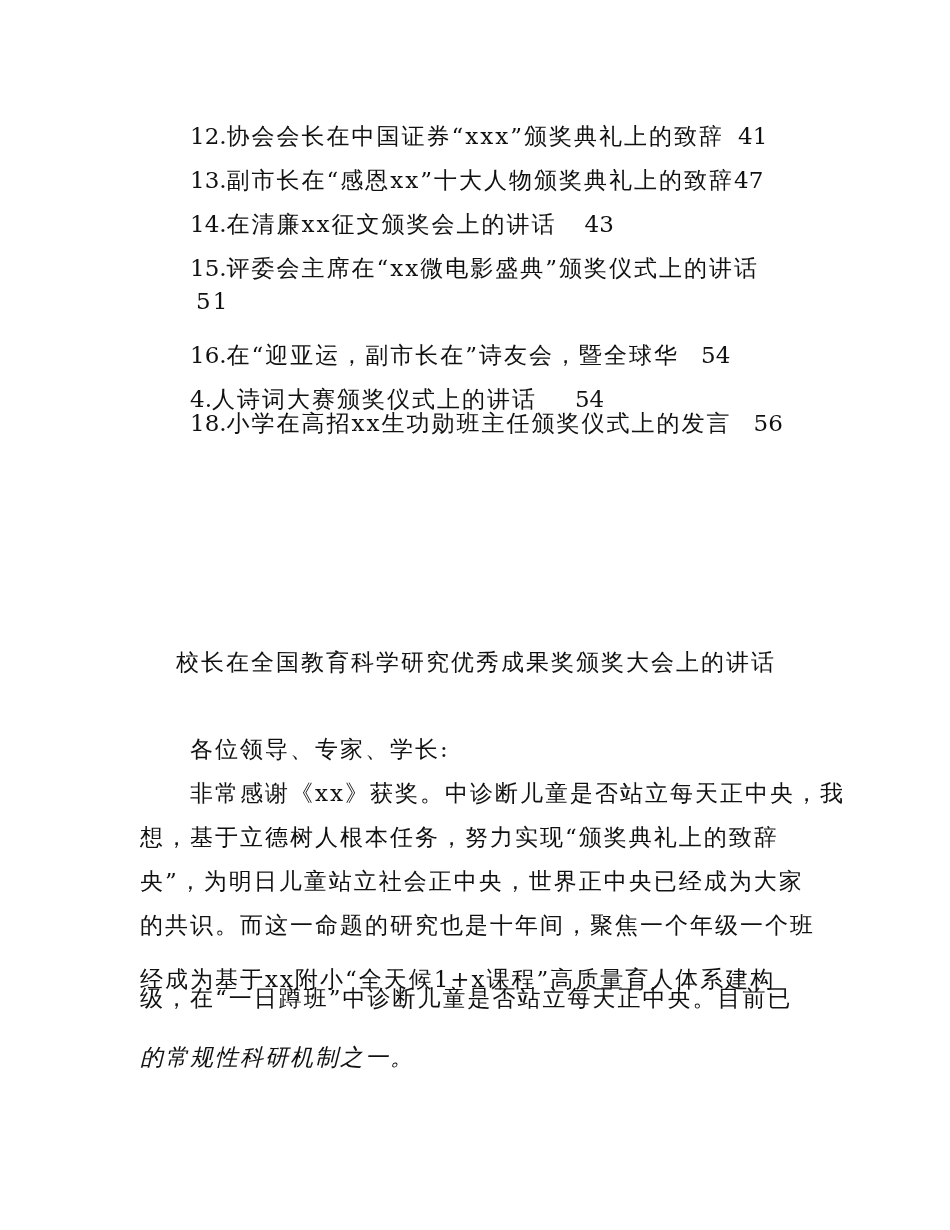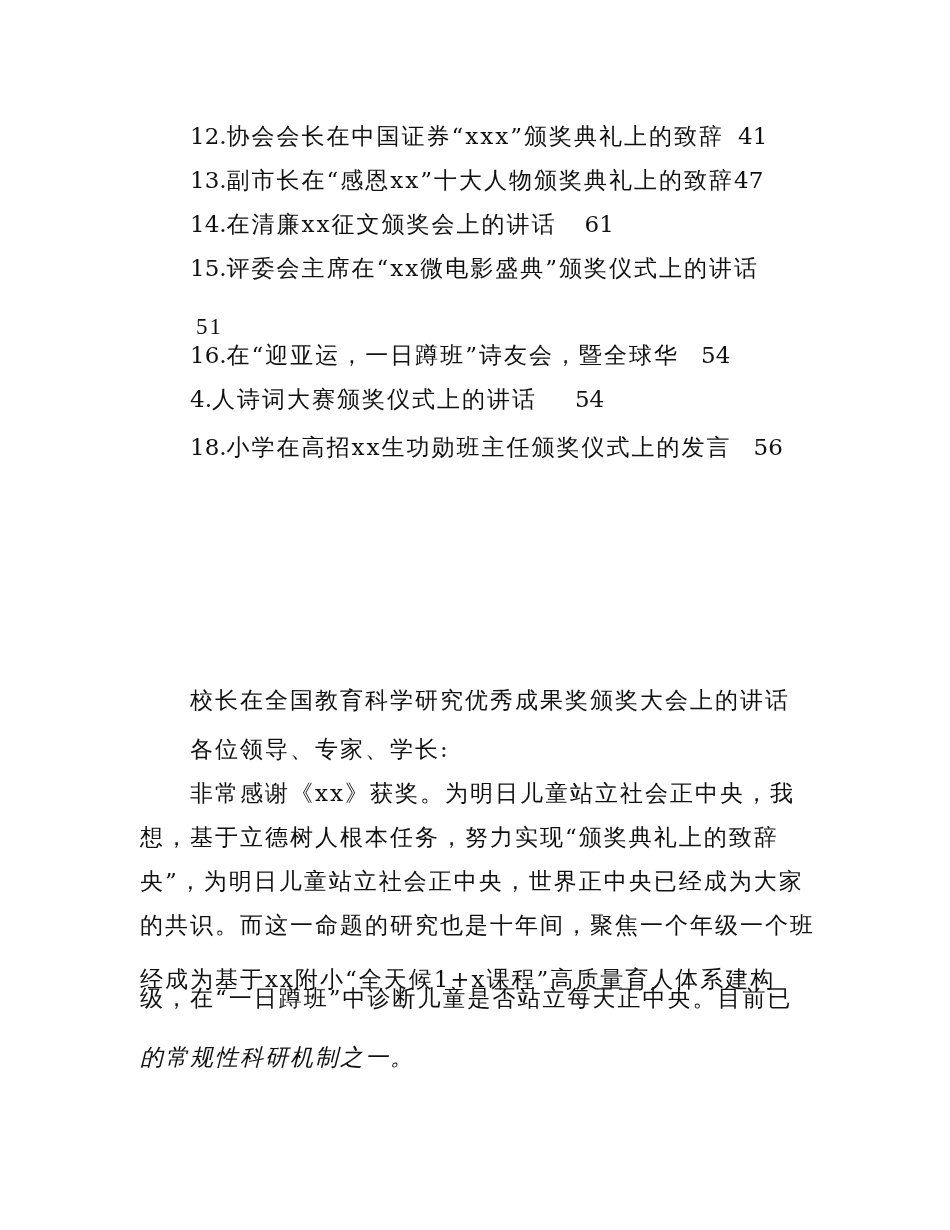--- a/index.html
+++ b/index.html
@@ -26,59 +26,59 @@
       position: absolute;
       white-space: nowrap;
       font-size: 23px;
       line-height: 30px;
       letter-spacing: 2px;
     }
     .toc-item { left: 190px; }
     .toc-item .num { letter-spacing: 0px; }
     .toc-item .page-no { margin-left: 14px; letter-spacing: 0; }
     .toc-wrap { left: 196px; }
-    .title { left: 190px; margin-top: 38px; }
+    .title { left: 176px; }
     .salutation { left: 190px; }
     .body-first { left: 190px; }
     .body-line { left: 140px; }
   </style>
 </head>
 <body>
 
 <div class="page">
 
   <div>
     <div class="line toc-item" style="top:121px;">
       <span class="num">12.</span><span>协会会长在中国证券“xxx”颁奖典礼上的致辞</span><span class="page-no">41</span>
     </div>
     <div class="line toc-item" style="top:165px;text-align:center;">
       <span class="num">13.</span><span>副市长在“感恩xx”十大人物颁奖典礼上的致辞</span><span class="page-no" style="margin-left:0;">47</span>
     </div>
     <div class="line toc-item" style="top:209px;">
-      <span class="num">14.</span><span>在清廉xx征文颁奖会上的讲话</span><span class="page-no" style="margin-left:28px;">61</span>
+      <span class="num">14.</span><span>在清廉xx征文颁奖会上的讲话</span><span class="page-no" style="margin-left:28px;">43</span>
     </div>
     <div class="line toc-item" style="top:253px;">
       <span class="num">15.</span><span>评委会主席在“xx微电影盛典”颁奖仪式上的讲话</span>
     </div>
-    <div class="line toc-wrap" style="top:312px;font-family:Liberation Serif, serif;">51</div>
+    <div class="line toc-wrap" style="top:286px;">51</div>
     <div class="line toc-item" style="top:340px;">
-      <span class="num">16.</span><span>在“迎亚运，一日蹲班”诗友会，暨全球华</span><span class="page-no" style="margin-left:22px;">54</span>
+      <span class="num">16.</span><span>在“迎亚运，副市长在”诗友会，暨全球华</span><span class="page-no" style="margin-left:22px;">54</span>
     </div>
     <div class="line toc-item" style="top:384px;">
       <span class="num">4.</span><span>人诗词大赛颁奖仪式上的讲话</span><span class="page-no" style="margin-left:38px;">54</span>
     </div>
-    <div class="line toc-item" style="top:432px;">
+    <div class="line toc-item" style="top:408px;">
       <span class="num">18.</span><span>小学在高招xx生功勋班主任颁奖仪式上的发言</span><span class="page-no" style="margin-left:22px;">56</span>
     </div>
   </div>
 
   <div>
     <div class="line title" style="top:647px;">校长在全国教育科学研究优秀成果奖颁奖大会上的讲话</div>
     <div class="line salutation" style="top:734px;">各位领导、专家、学长:</div>
-    <div class="line body-first" style="top:778px;">非常感谢《xx》获奖。为明日儿童站立社会正中央，我</div>
+    <div class="line body-first" style="top:778px;">非常感谢《xx》获奖。中诊断儿童是否站立每天正中央，我</div>
     <div class="line body-line" style="top:822px;">想，基于立德树人根本任务，努力实现“颁奖典礼上的致辞</div>
     <div class="line body-line" style="top:866px;">央”，为明日儿童站立社会正中央，世界正中央已经成为大家</div>
     <div class="line body-line" style="top:910px;">的共识。而这一命题的研究也是十年间，聚焦一个年级一个班</div>
     <div class="line body-line" style="top:954px;margin-top:29px;">级，在“一日蹲班”中诊断儿童是否站立每天正中央。目前已</div>
     <div class="line body-line" style="top:964px;">经成为基于xx附小“全天候1+x课程”高质量育人体系建构</div>
     <div class="line body-line" style="top:1042px;font-style:italic;">的常规性科研机制之一。</div>
   </div>
 
 </div>
 

